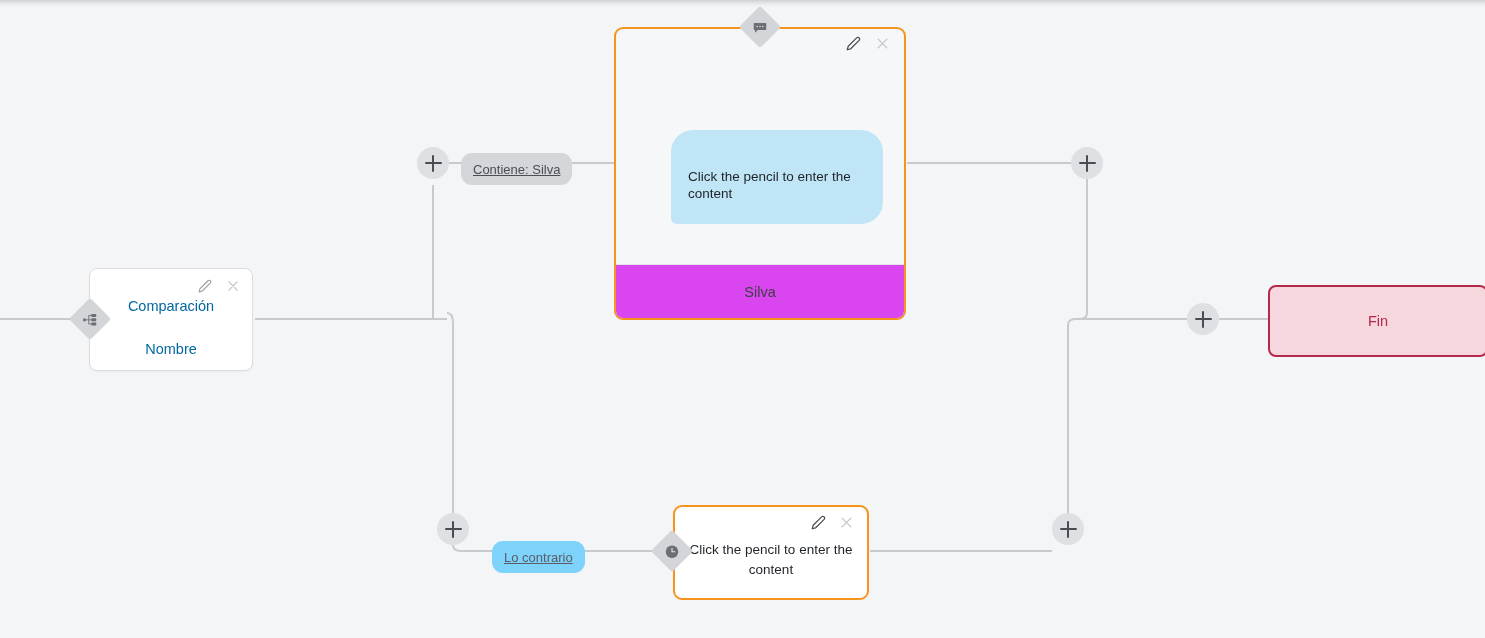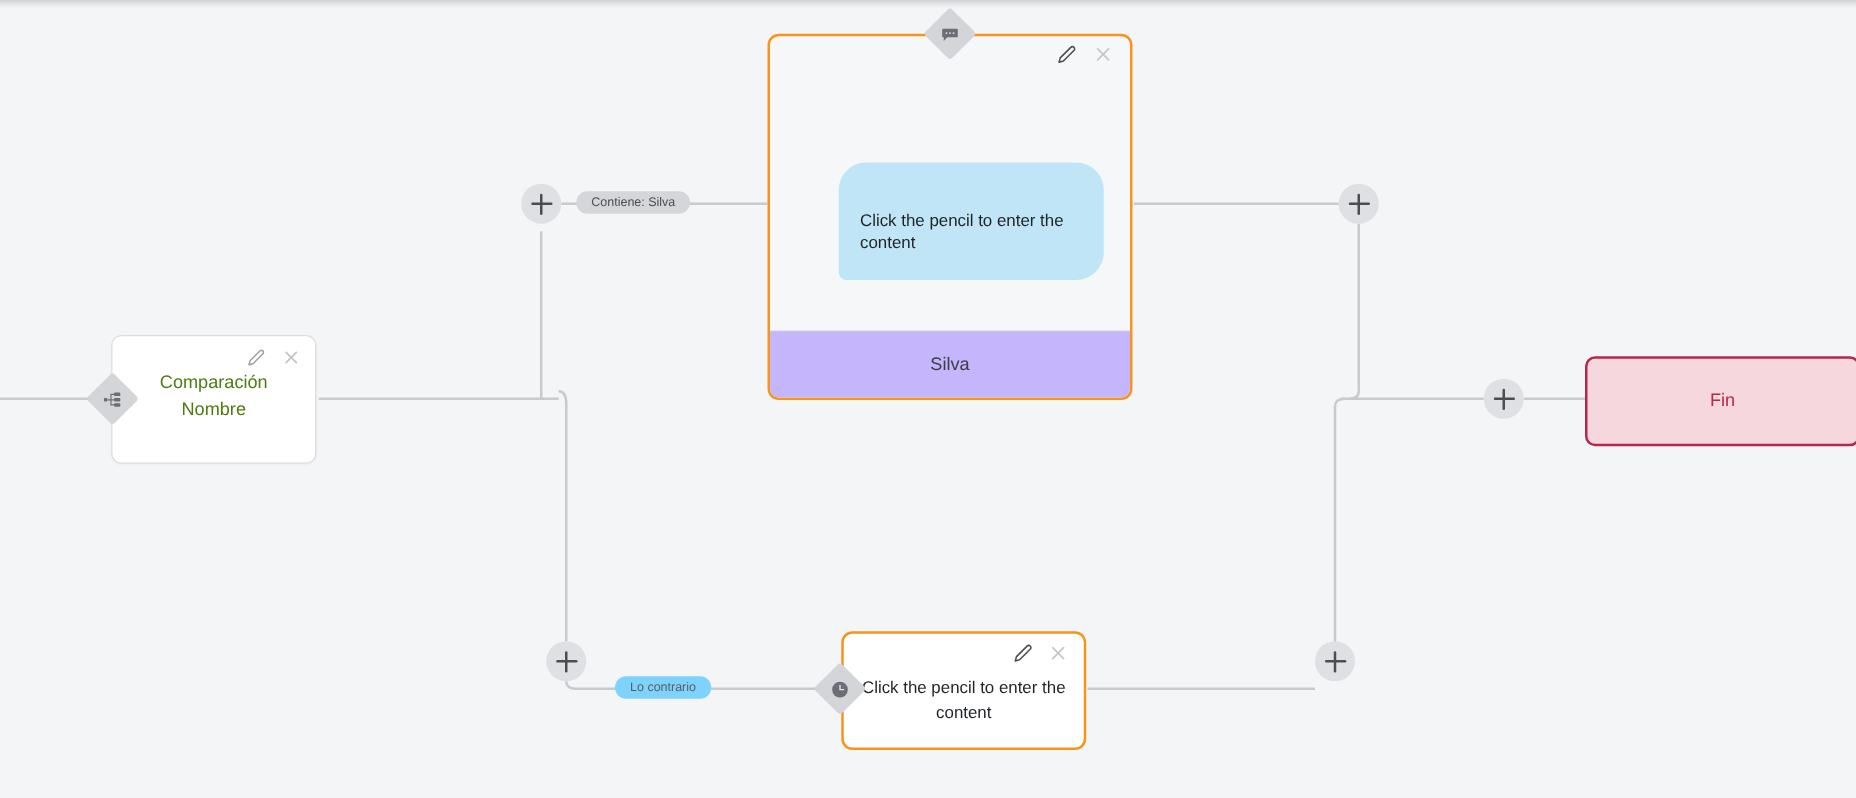--- a/index.html
+++ b/index.html
@@ -82,25 +82,25 @@
     right: 12px; top: 10px;
     display: flex;
     align-items: center;
     gap: 14px;
   }
   .node-compare .compare-text {
     position: absolute;
     left: 0; right: 0;
     top: 26px;
     text-align: center;
-    color: #4d7c0f;
+    color: #0369a1;
     font-size: 14.5px;
     line-height: 22px;
   }
-  .node-compare .compare-text .l2 { }
+  .node-compare .compare-text .l2 { margin-top: 21px; }
 
   
   .diamond {
     position: absolute;
     width: 30px; height: 30px;
     background: #d3d5d9;
     transform: rotate(45deg);
     border-radius: 3px;
     display: flex;
     align-items: center;
@@ -142,21 +142,21 @@
     box-sizing: border-box;
     padding: 38px 24px 0 17px;
     color: #1f2328;
     font-size: 13.5px;
     line-height: 17px;
   }
   .node-msg .msg-footer {
     position: absolute;
     left: 0; right: 0; bottom: 0;
     height: 53px;
-    background: #c4b5fd;
+    background: #d946ef;
     border-top: 1px solid #e3e4e7;
     display: flex;
     align-items: center;
     justify-content: center;
     color: #3c3f44;
     font-size: 14.5px;
   }
 
   
   .node-small {
@@ -198,26 +198,27 @@
     font-size: 14.5px;
   }
 
   
   .edge-label {
     position: absolute;
     display: flex;
     align-items: center;
     justify-content: center;
     border-radius: 11px;
-    font-size: 10px;
+    font-size: 13px;
     color: #4b4e53;
     white-space: nowrap;
     padding: 0 12px;
-    height: 18px;
+    height: 32px;
     box-sizing: border-box;
+    text-decoration: underline;
   }
   .edge-label.gray { background: #d4d6da; }
   .edge-label.white { background: #7dd3fc; color: #5a5d62; }
 
   
   .icon-btn { cursor: pointer; line-height: 0; display:inline-flex; }
 </style>
 </head>
 <body>
 

